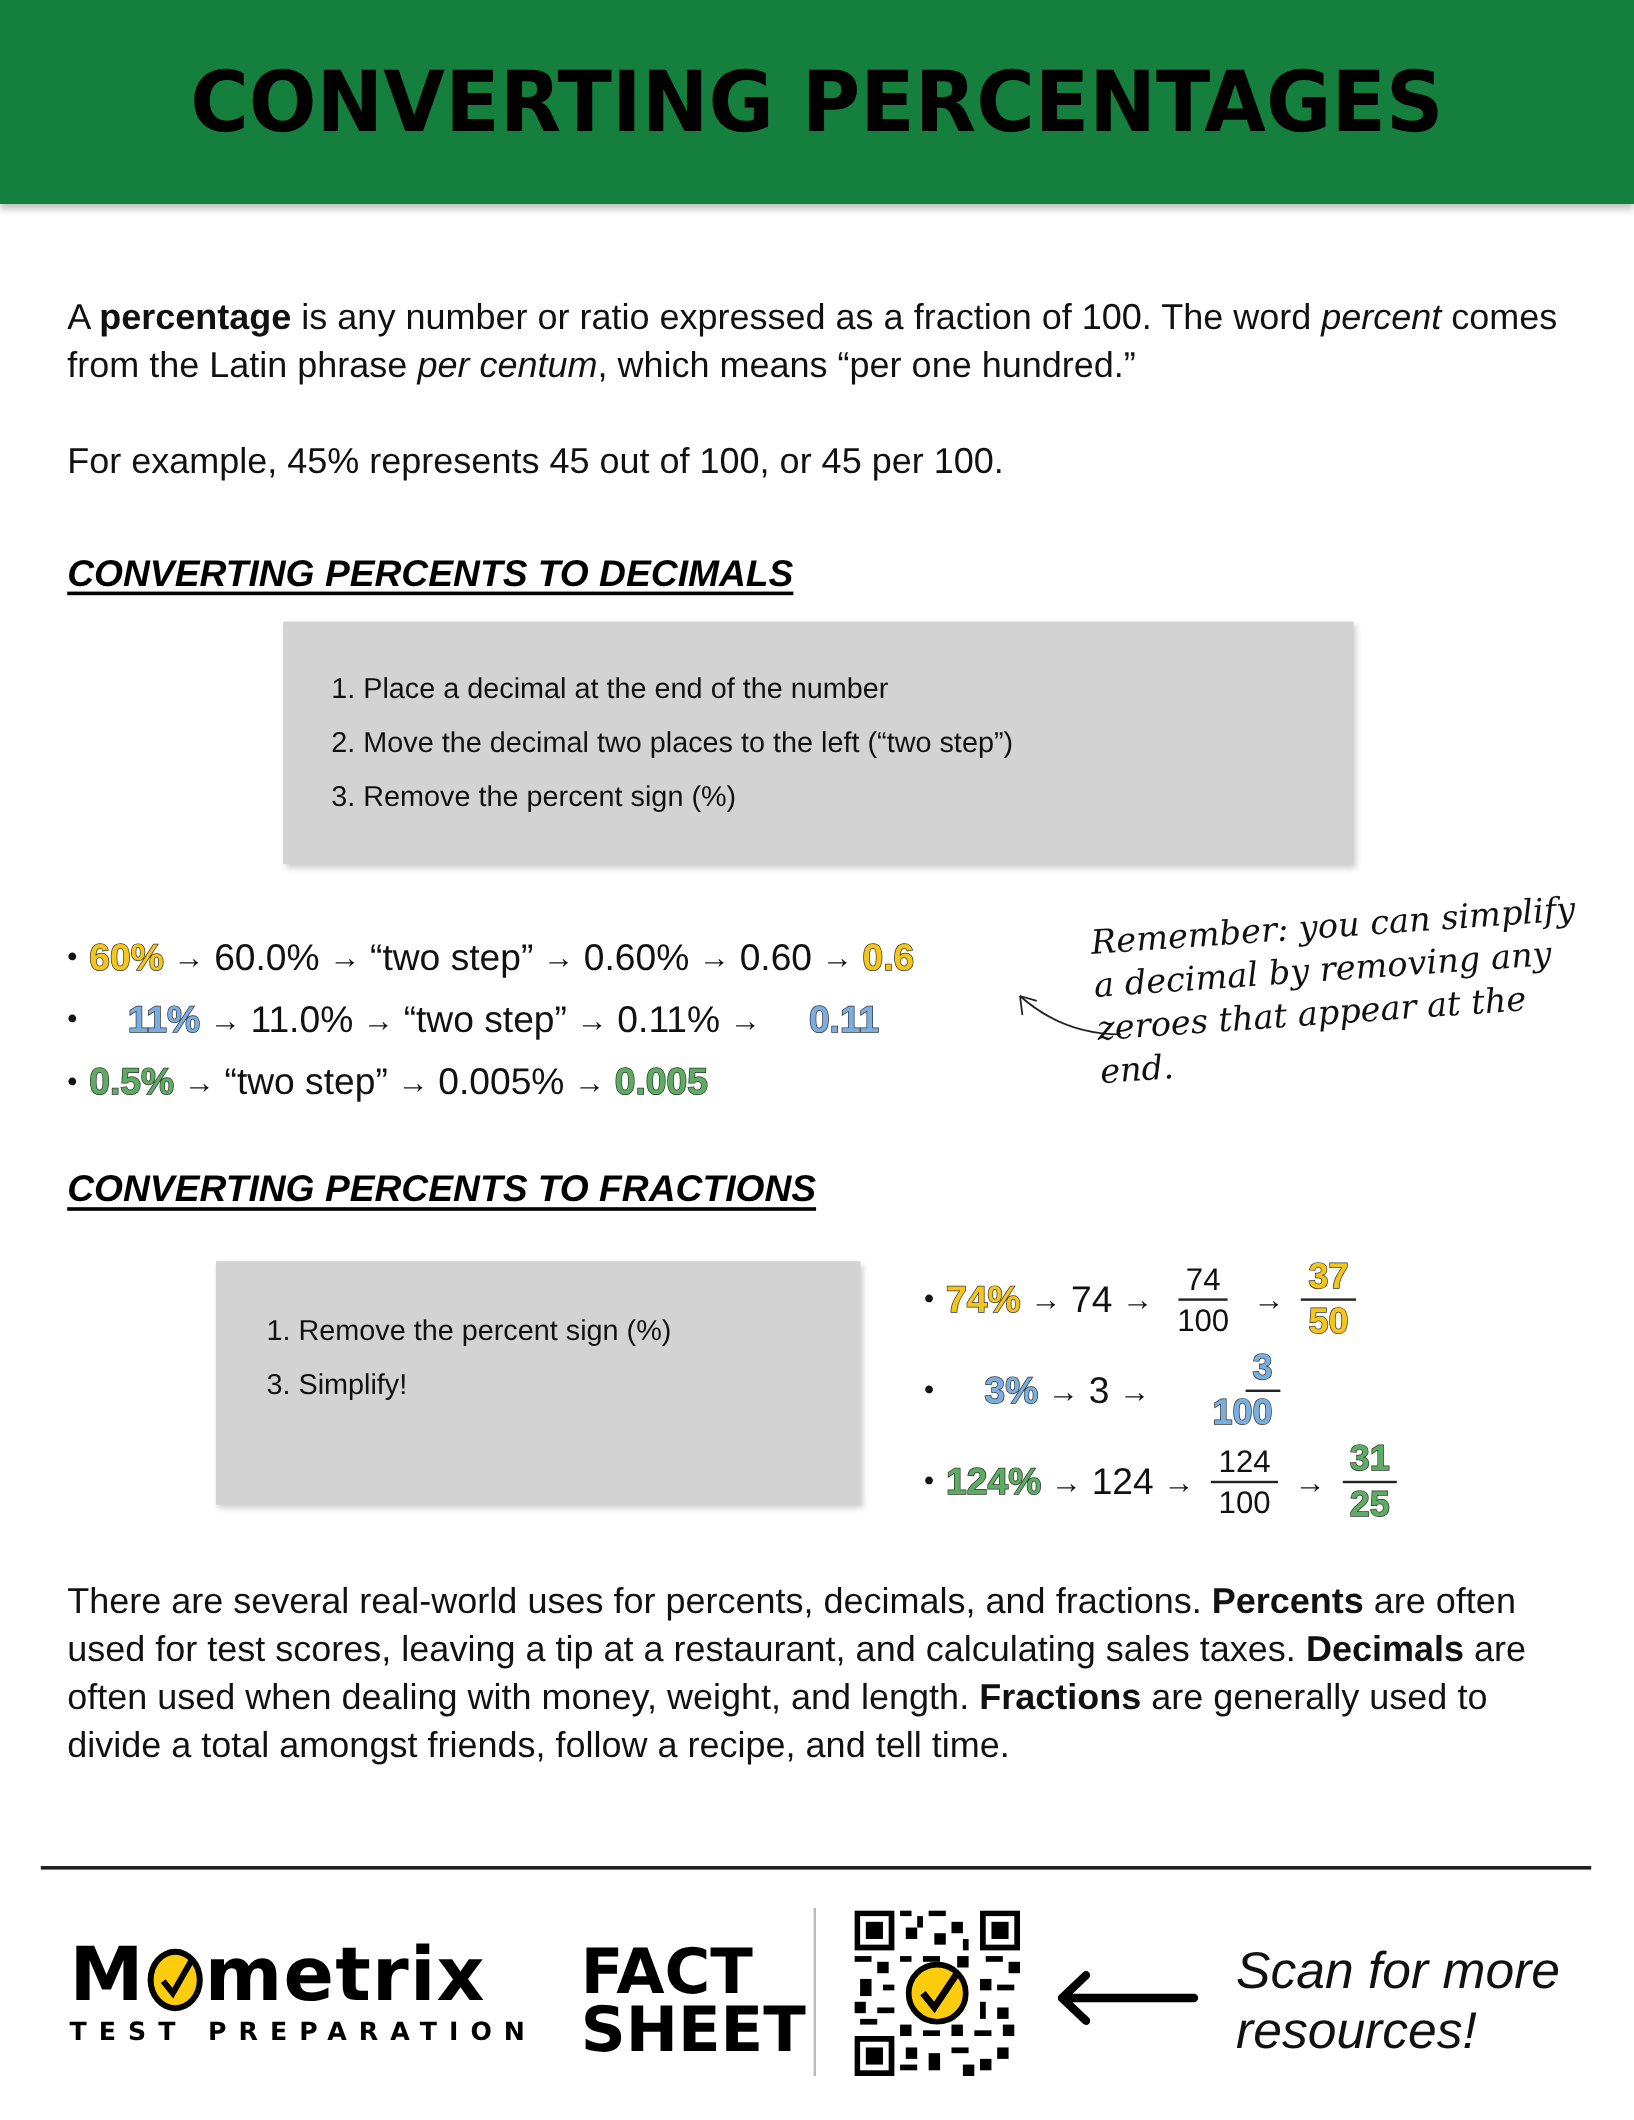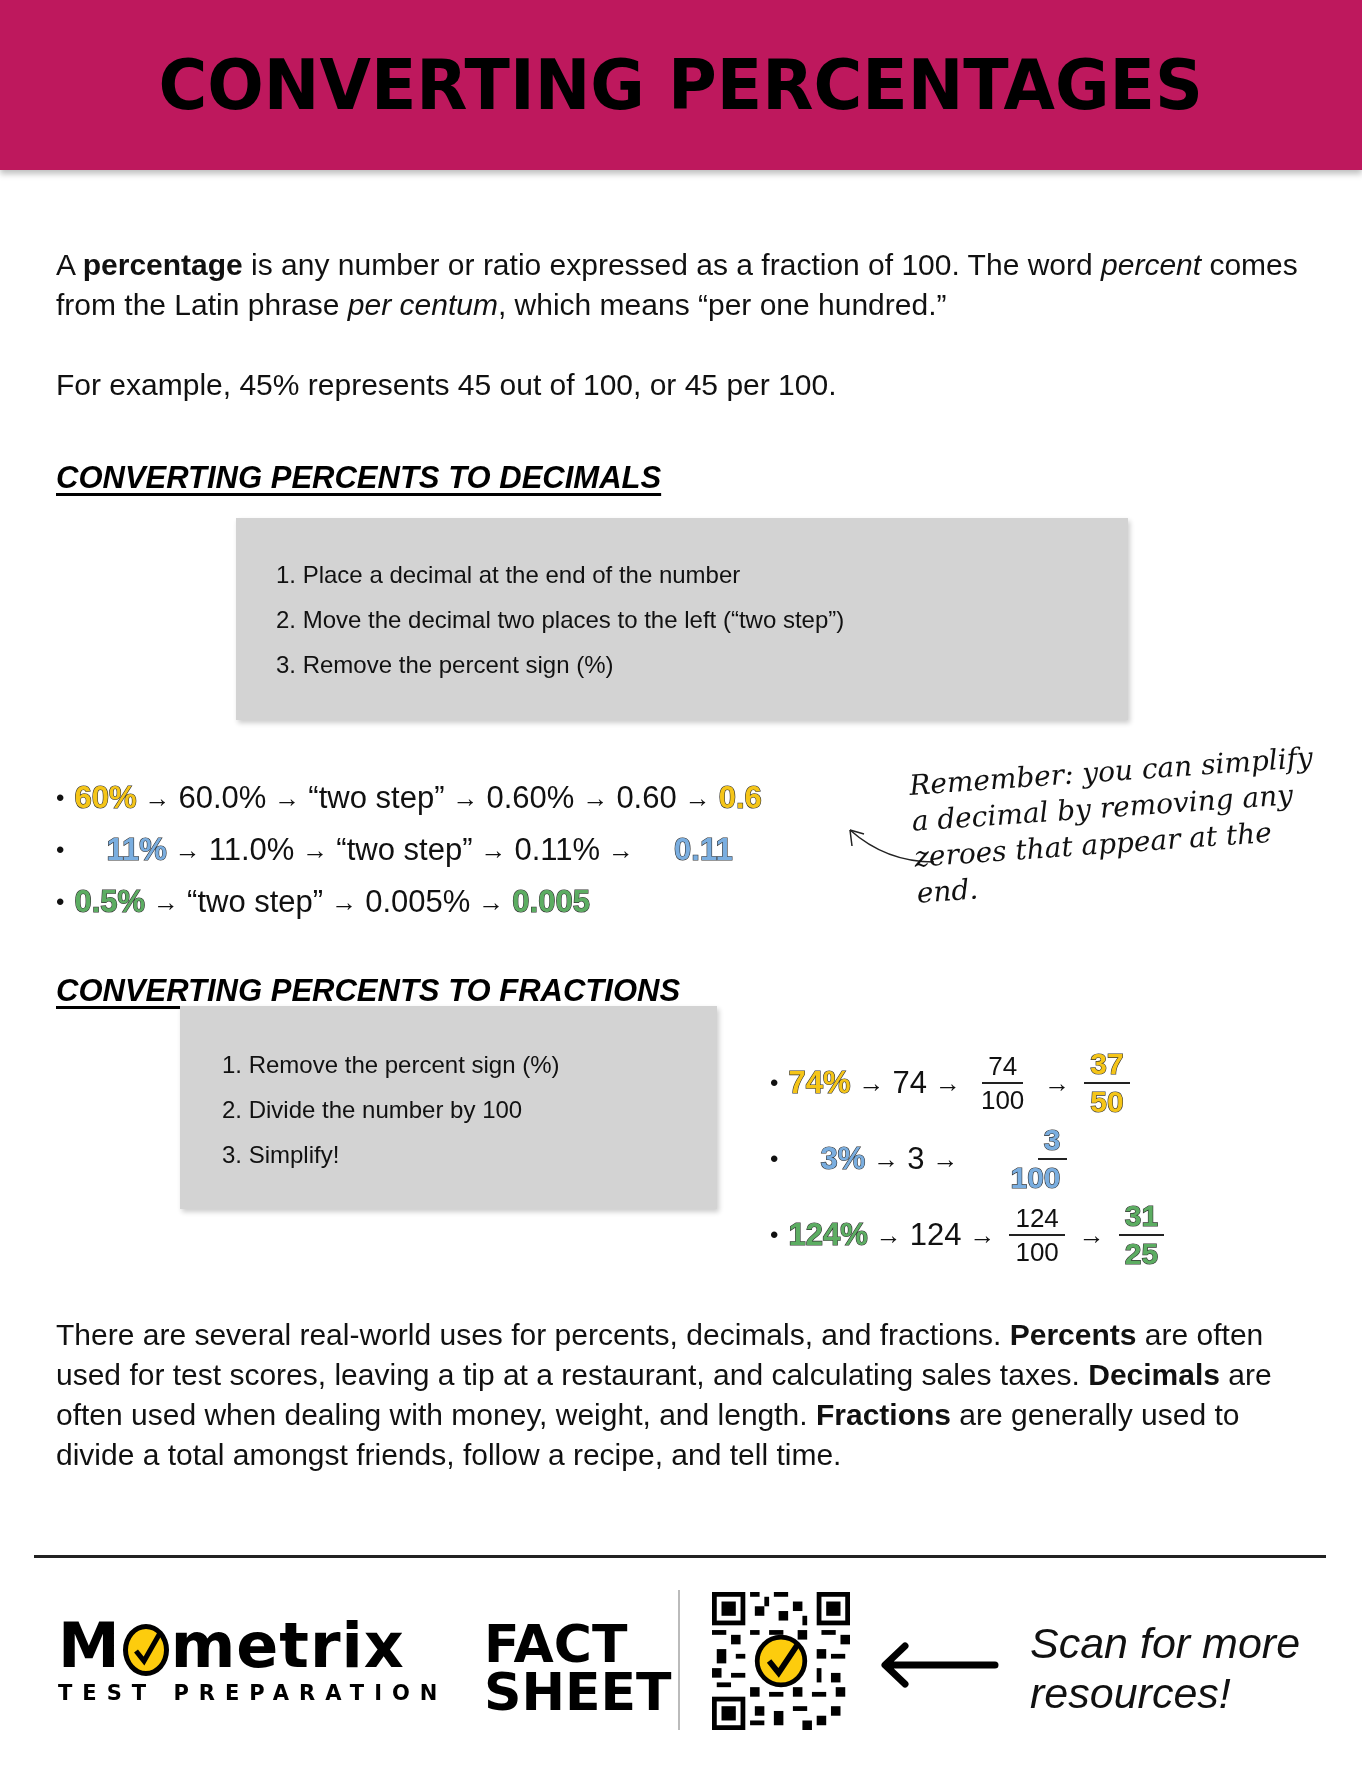--- a/index.html
+++ b/index.html
@@ -1,18 +1,18 @@
 <!DOCTYPE html>
 <html><head>
 <meta charset="utf-8">
 <style>
   html, body { margin:0; padding:0; background:#ffffff; }
   body { width:1362px; height:1767px; position:relative; overflow:hidden;
          font-family:"Liberation Sans", "DejaVu Sans", sans-serif; color:#111; }
-  .header { position:absolute; left:0; top:0; width:1362px; height:170px; background:#be185d;
+  .header { position:absolute; left:0; top:0; width:1362px; height:170px; background:#15803d;
             box-shadow:0 4px 6px rgba(0,0,0,0.25); display:flex; align-items:center; justify-content:center; }
   .header h1 { margin:0; font-family:"DejaVu Sans", sans-serif; font-weight:bold; font-size:70px;
                letter-spacing:0px; color:#000; transform:scaleX(0.95); }
   .para { position:absolute; left:56px; width:1260px; font-size:30px; line-height:40px; color:#111; }
   .para b { font-weight:bold; }
   .section-title { position:absolute; left:56px; font-size:31px; font-weight:bold; font-style:italic;
                    text-decoration:underline; text-underline-offset:5px; color:#000; }
   .steps-box { position:absolute; background:#d3d3d3; box-shadow:2px 3px 5px rgba(0,0,0,0.2);
                font-size:24px; line-height:45px; color:#111; }
   .steps-box div { white-space:nowrap; }
@@ -104,23 +104,22 @@
 
 <svg style="position:absolute; left:836px; top:820px;" width="110" height="50">
   <path d="M 98 42 Q 50 42 14 10" fill="none" stroke="#222" stroke-width="1.5"></path>
   <path d="M 14 10 L 16 26 M 14 10 L 28 14" fill="none" stroke="#222" stroke-width="1.5"></path>
 </svg>
 
 <div class="note">Remember: you can simplify a decimal by removing any zeroes that appear at the end.</div>
 
 <div class="section-title" style="top:973px;">CONVERTING PERCENTS TO FRACTIONS</div>
 
-<div class="steps-box" style="left:180px; top:1006px; width:537px; height:203px; padding:36px 0 0 42px; box-sizing:border-box;">
+<div class="steps-box" style="left:180px; top:1051px; width:537px; height:203px; padding:36px 0 0 42px; box-sizing:border-box;">
   <div>1. Remove the percent sign (%)</div>
-  <div>2. Divide the number by 100</div>
   <div>3. Simplify!</div>
 </div>
 
 <div class="frac-list">
   <div class="frac-row">
     <span class="bullet">•</span>
     <span class="hl hl-yellow">74%</span>
     <span class="arrow">→</span>
     <span>74</span>
     <span class="arrow">→</span>

